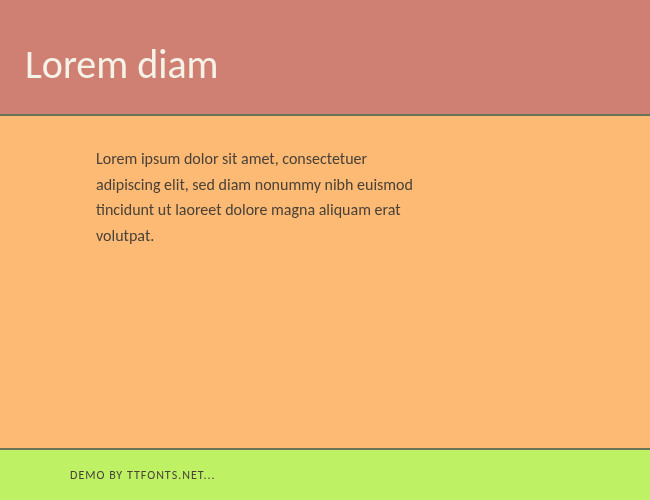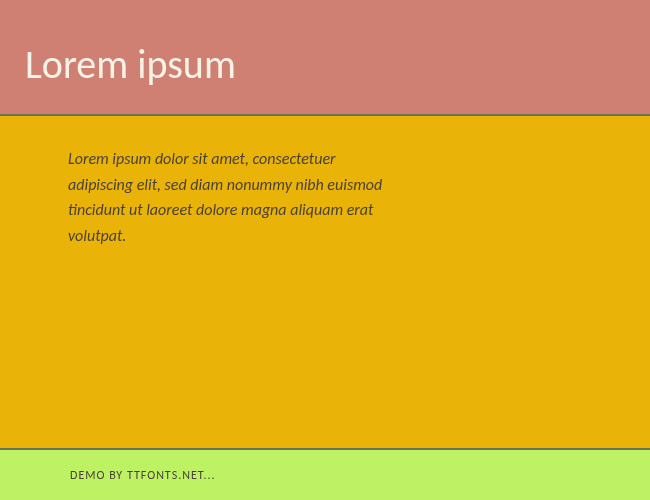--- a/index.html
+++ b/index.html
@@ -19,25 +19,24 @@
       padding: 40px 25px 25px 25px;
       border-bottom: 2px solid #6a7458;
     }
     .header-title {
       color: #f5f2e8;
       font-size: 40px;
       font-weight: normal;
       font-family: 'Gill Sans', 'Gill Sans MT', Calibri, sans-serif;
     }
     .content {
-      background-color: #eab308;
+      background-color: #fdba74;
       flex: 1;
-      padding: 30px 68px;
+      padding: 30px 96px;
       border-bottom: 2px solid #6a7458;
-      font-style: italic;
     }
     .content-text {
       color: #4a4238;
       font-size: 16px;
       line-height: 1.6;
       max-width: 330px;
       font-family: 'Gill Sans', 'Gill Sans MT', Calibri, sans-serif;
     }
     .footer {
       background-color: #bef264;
@@ -47,21 +46,21 @@
       color: #4a4238;
       font-size: 12px;
       letter-spacing: 1px;
       font-family: 'Gill Sans', 'Gill Sans MT', Calibri, sans-serif;
     }
   </style>
 </head>
 <body>
 
 <div class="header">
-  <h1 class="header-title">Lorem ipsum</h1>
+  <h1 class="header-title">Lorem diam</h1>
 </div>
 
 <div class="content">
   <p class="content-text">Lorem ipsum dolor sit amet, consectetuer adipiscing elit, sed diam nonummy nibh euismod tincidunt ut laoreet dolore magna aliquam erat volutpat.</p>
 </div>
 
 <div class="footer">
   <p class="footer-text">DEMO BY TTFONTS.NET...</p>
 </div>
 

